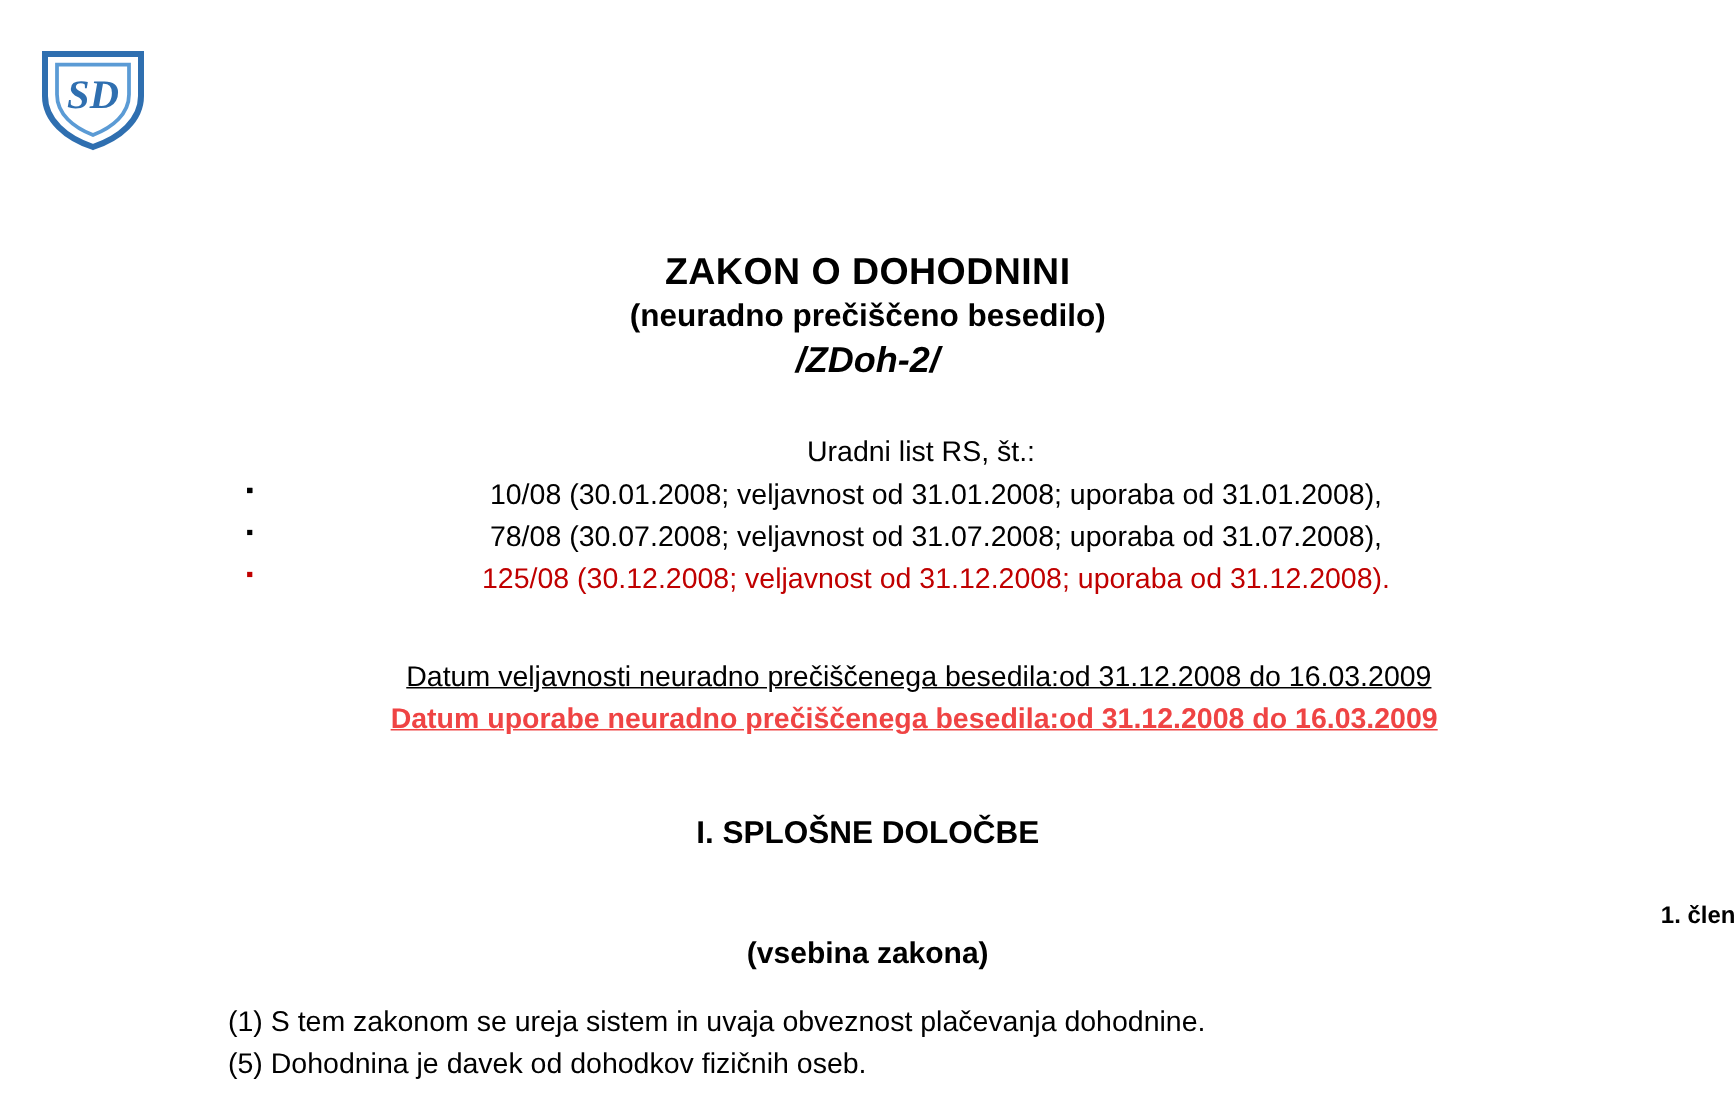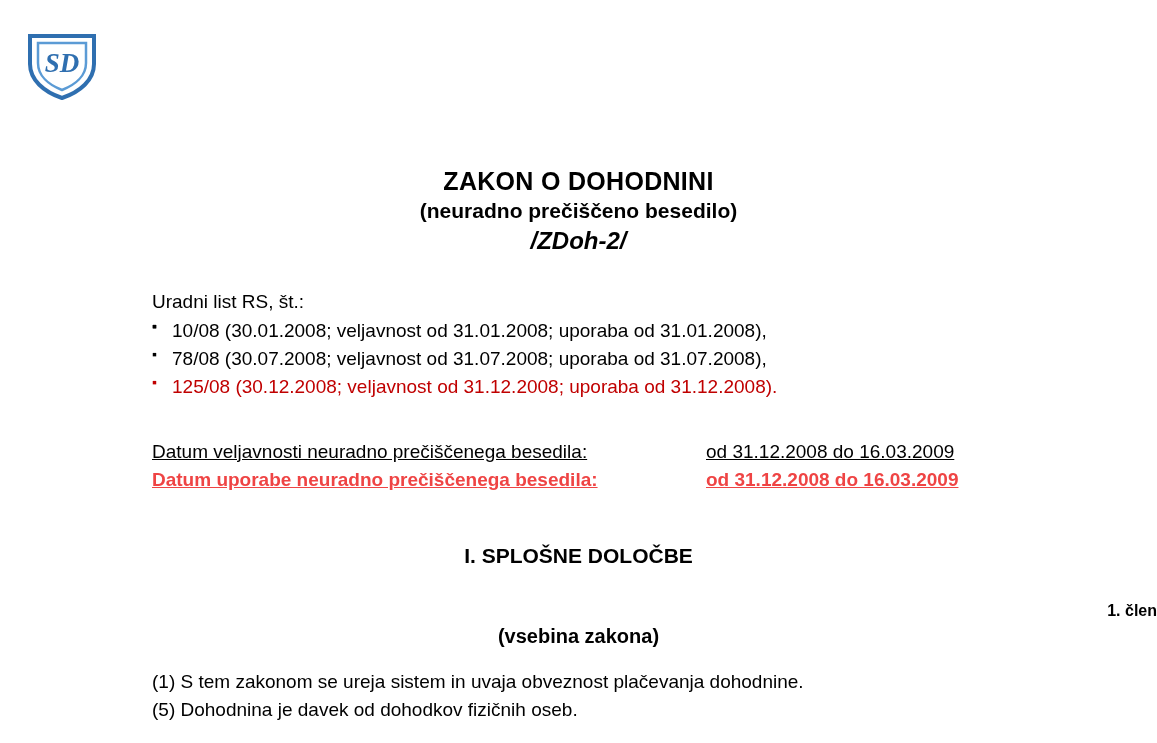--- a/index.html
+++ b/index.html
@@ -56,25 +56,26 @@
     font-size: 24px;
     font-weight: bold;
     font-style: italic;
     line-height: 1.25;
     margin-top: 2px;
   }
 
   
   .gazette {
     position: absolute;
-    left: 152px;
+    left: 164px;
     top: 288px;
     width: 900px;
     font-size: 19px;
     line-height: 1.47;
+    text-align: center;
   }
   .gazette-label { margin: 0 0 1px 0; }
   .gazette-list {
     list-style: none;
     margin: 0;
     padding: 0;
   }
   .gazette-list li {
     position: relative;
     padding-left: 20px;
@@ -89,20 +90,21 @@
   .gazette-list li.red, .gazette-list li.red .bullet { color: #c00000; }
 
   
   .validity {
     position: absolute;
     left: 152px;
     top: 438px;
     width: 960px;
     font-size: 19px;
     line-height: 1.47;
+    text-align: right;
   }
   .validity .row {
     display: flex;
     white-space: nowrap;
   }
   .validity .row .lbl {
     width: 554px;
     text-decoration: underline;
   }
   .validity .row .val {

